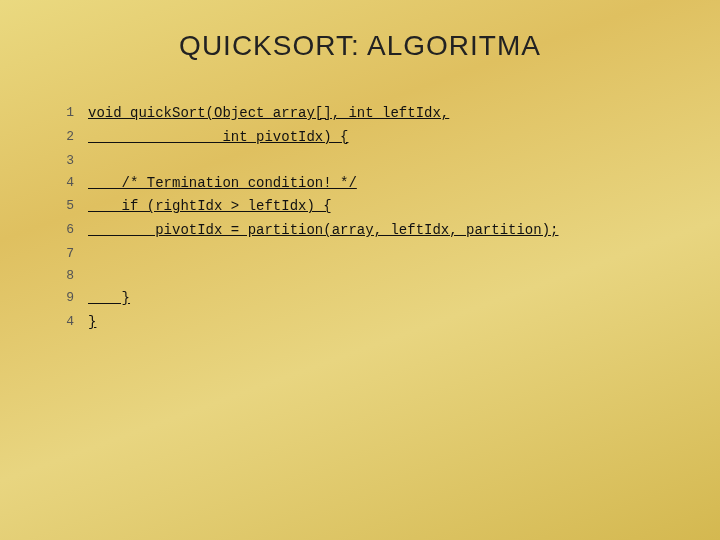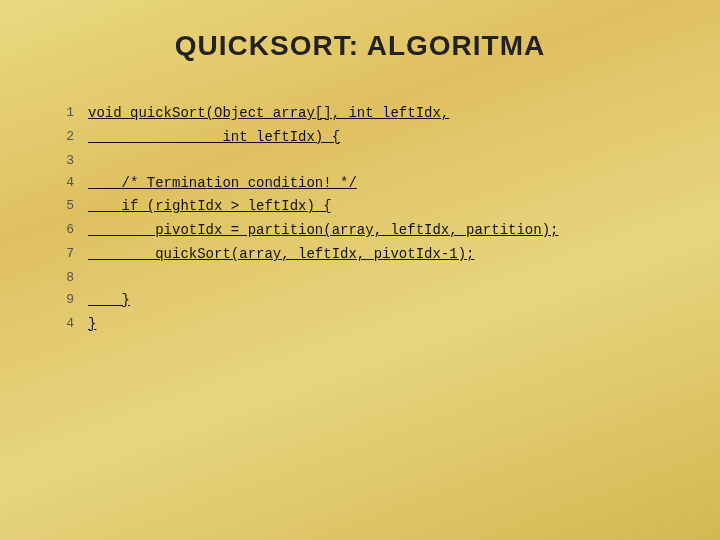--- a/index.html
+++ b/index.html
@@ -22,21 +22,21 @@
       height: 540px;
       background: linear-gradient(160deg, #ead980 0%, #dfc060 30%, #e8d580 60%, #d4b850 100%);
       display: flex;
       flex-direction: column;
       align-items: center;
       padding: 30px 50px 30px 50px;
     }
 
     .title {
       font-size: 28px;
-      font-weight: bold;
+      font-weight: normal;
       color: #222;
       text-align: center;
       margin-bottom: 40px;
       letter-spacing: 1px;
       font-family: Arial, sans-serif;
     }
 
     .code-block {
       width: 100%;
       background: transparent;
@@ -70,23 +70,23 @@
       text-decoration: underline;
     }
   </style>
 </head>
 <body>
 
 <div class="slide-container">
   <h1 class="title">QUICKSORT: ALGORITMA</h1>
   <div class="code-block" id="code-container">
   <div class="code-line"><span class="line-number">1</span><span class="line-content">void quickSort(Object array[], int leftIdx,</span></div>
-      <div class="code-line"><span class="line-number">2</span><span class="line-content">                int leftIdx) {</span></div>
+      <div class="code-line"><span class="line-number">2</span><span class="line-content">                int pivotIdx) {</span></div>
       <div class="code-line"><span class="line-number">3</span></div>
       <div class="code-line"><span class="line-number">4</span><span class="line-content">    /* Termination condition! */</span></div>
       <div class="code-line"><span class="line-number">5</span><span class="line-content">    if (rightIdx &gt; leftIdx) {</span></div>
       <div class="code-line"><span class="line-number">6</span><span class="line-content">        pivotIdx = partition(array, leftIdx, partition);</span></div>
-      <div class="code-line"><span class="line-number">7</span><span class="line-content">        quickSort(array, leftIdx, pivotIdx-1);</span></div>
+      <div class="code-line"><span class="line-number">7</span></div>
       <div class="code-line"><span class="line-number">8</span></div>
       <div class="code-line"><span class="line-number">9</span><span class="line-content">    }</span></div>
       <div class="code-line"><span class="line-number">4</span><span class="line-content">}</span></div>
     </div>
 </div>
 
 </body></html>

